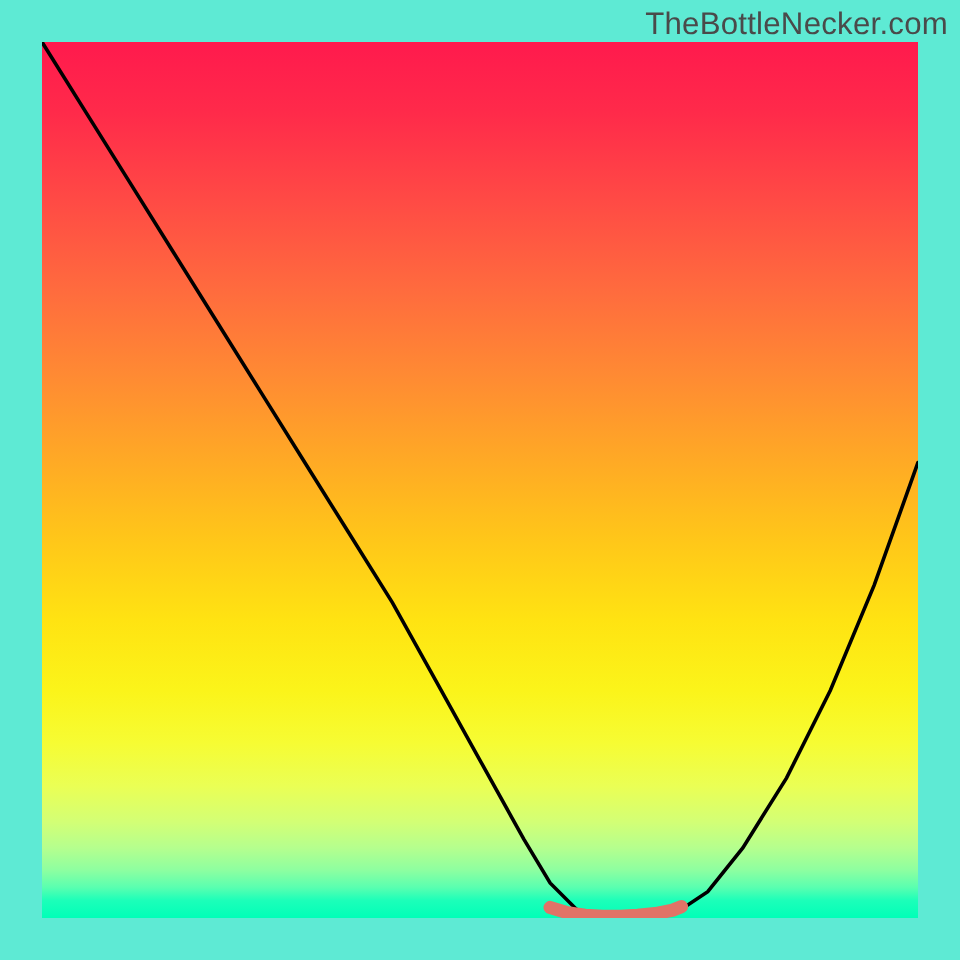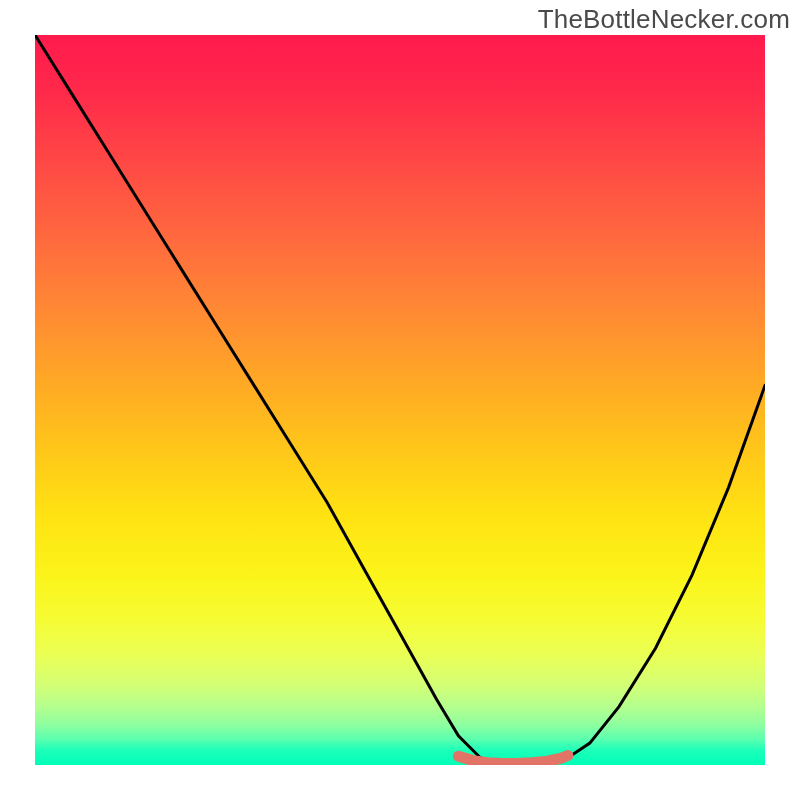--- a/index.html
+++ b/index.html
@@ -1,21 +1,21 @@
 <!DOCTYPE html>
 <html><head>
 <meta charset="utf-8">
 <style>
   * { margin: 0; padding: 0; box-sizing: border-box; }
   html, body { width: 800px; height: 800px; overflow: hidden; background: #000; }
   .container {
     position: relative;
     width: 800px;
     height: 800px;
-    background: #ffffff;
+    background: #5eead4;
   }
   .watermark {
     position: absolute;
     top: 4px;
     right: 10px;
     color: #4a4a4a;
     font-family: Arial, Helvetica, sans-serif;
     font-size: 26px;
     font-weight: 500;
     z-index: 10;

